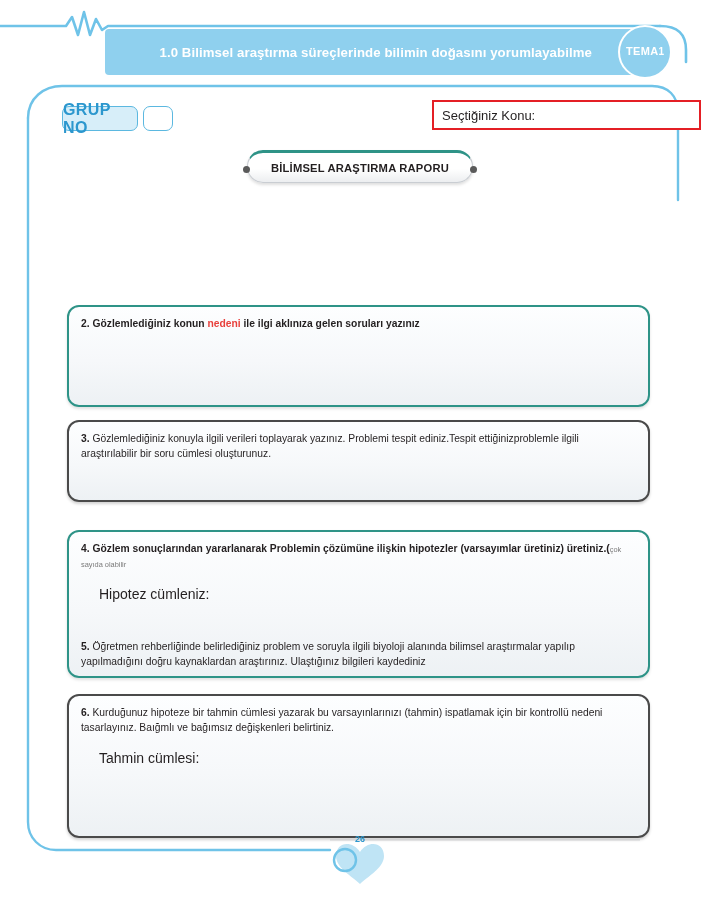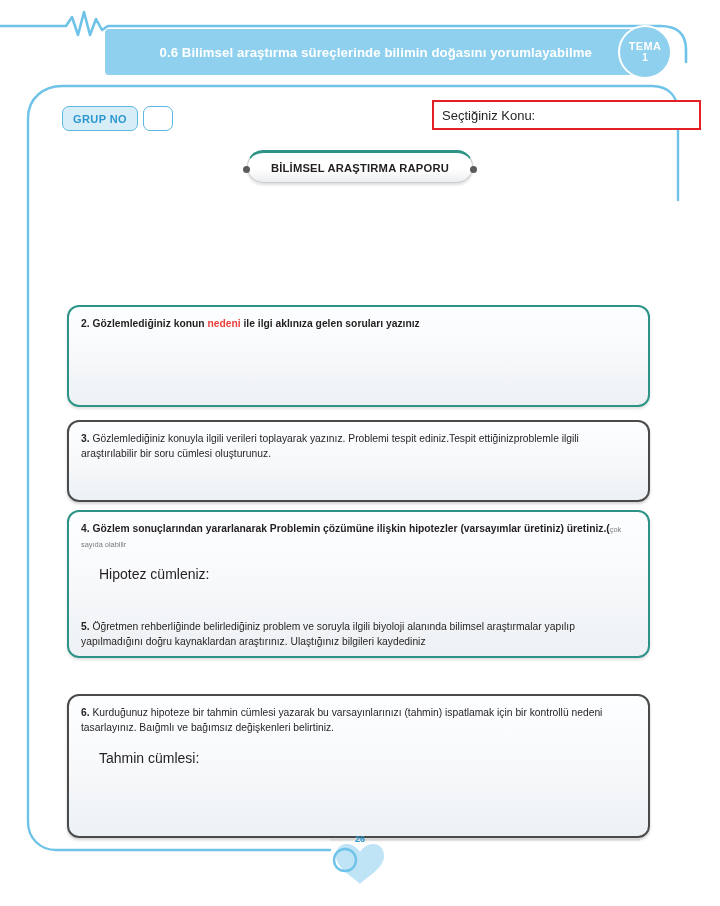--- a/index.html
+++ b/index.html
@@ -45,40 +45,40 @@
     white-space: nowrap;
   }
   .tema-badge {
     position: absolute;
     left: 618px; top: 25px;
     width: 54px; height: 54px;
     border-radius: 50%;
     background: #8FD0EE;
     border: 2px solid #ffffff;
     display: flex;
-    flex-direction: column;
+    flex-direction: row;
     align-items: center;
     justify-content: center;
     color: #ffffff;
     line-height: 1.05;
   }
   .tema-badge .t1 { font-size: 11px; font-weight: bold; letter-spacing: .3px; }
   .tema-badge .t2 { font-size: 10px; font-weight: bold; }
 
   
   .grup-pill {
     position: absolute;
     left: 62px; top: 106px;
     width: 76px; height: 25px;
     background: #D7EEF9;
     border: 1.6px solid #5BB8E0;
     border-radius: 7px;
     display: flex; align-items: center; justify-content: center;
     color: #2C97CE;
-    font-size: 11px;
+    font-size: 16px;
     font-weight: bold;
     letter-spacing: .4px;
   }
   .grup-box {
     position: absolute;
     left: 143px; top: 106px;
     width: 30px; height: 25px;
     background: #ffffff;
     border: 1.6px solid #5BB8E0;
     border-radius: 7px;
@@ -222,21 +222,21 @@
 
     <path d="M330,840 L640,840" fill="none" stroke="#D8DBDE" stroke-width="1" opacity=".8"></path>
 
     <g opacity="1">
       <path d="M360,852 C352,840 336,842 336,856 C336,868 352,876 360,884 C368,876 384,868 384,856 C384,842 368,840 360,852 Z" fill="#BFE4F5"></path>
       <circle cx="345" cy="860" r="11" fill="none" stroke="#6FC3E8" stroke-width="2.4"></circle>
     </g>
   </svg>
 
   <div class="banner">
-    <span class="banner-text">0.6 Bilimsel araştırma süreçlerinde bilimin doğasını yorumlayabilme</span>
+    <span class="banner-text">1.0 Bilimsel araştırma süreçlerinde bilimin doğasını yorumlayabilme</span>
   </div>
   <div class="tema-badge">
     <span class="t1">TEMA</span>
     <span class="t2">1</span>
   </div>
 
   <div class="grup-pill">
     <span>GRUP NO</span>
   </div>
   <div class="grup-box"></div>
@@ -261,21 +261,21 @@
       <span class="num">2.</span><span> Gözlemlediğiniz konun </span><span class="red">nedeni</span><span> ile ilgi aklınıza gelen soruları yazınız</span>
     </div>
   </div>
 
   <div class="abox dark" style="left:67px; top:420px; width:583px; height:82px;">
     <div class="q">
       <span class="num">3.</span><span> Gözlemlediğiniz konuyla ilgili verileri toplayarak yazınız. Problemi tespit ediniz.Tespit ettiğinizproblemle ilgili araştırılabilir bir soru cümlesi oluşturunuz.</span>
     </div>
   </div>
 
-  <div class="abox teal" style="left:67px; top:510px; width:583px; height:148px;">
+  <div class="abox teal" style="left:67px; top:530px; width:583px; height:148px;">
     <div class="q bold">
       <span class="num">4.</span><span> Gözlem sonuçlarından yararlanarak Problemin çözümüne ilişkin hipotezler (varsayımlar üretiniz) üretiniz.(</span><span class="tiny">çok sayıda olabilir</span>
     </div>
     <div class="sub-prompt">Hipotez cümleniz:</div>
     <div class="q q2" style="margin-top:38px;">
       <span class="num">5.</span><span> Öğretmen rehberliğinde belirlediğiniz problem ve soruyla ilgili biyoloji alanında bilimsel araştırmalar yapılıp yapılmadığını doğru kaynaklardan araştırınız. Ulaştığınız bilgileri kaydediniz</span>
     </div>
   </div>
 
   <div class="abox dark" style="left:67px; top:694px; width:583px; height:144px;">

